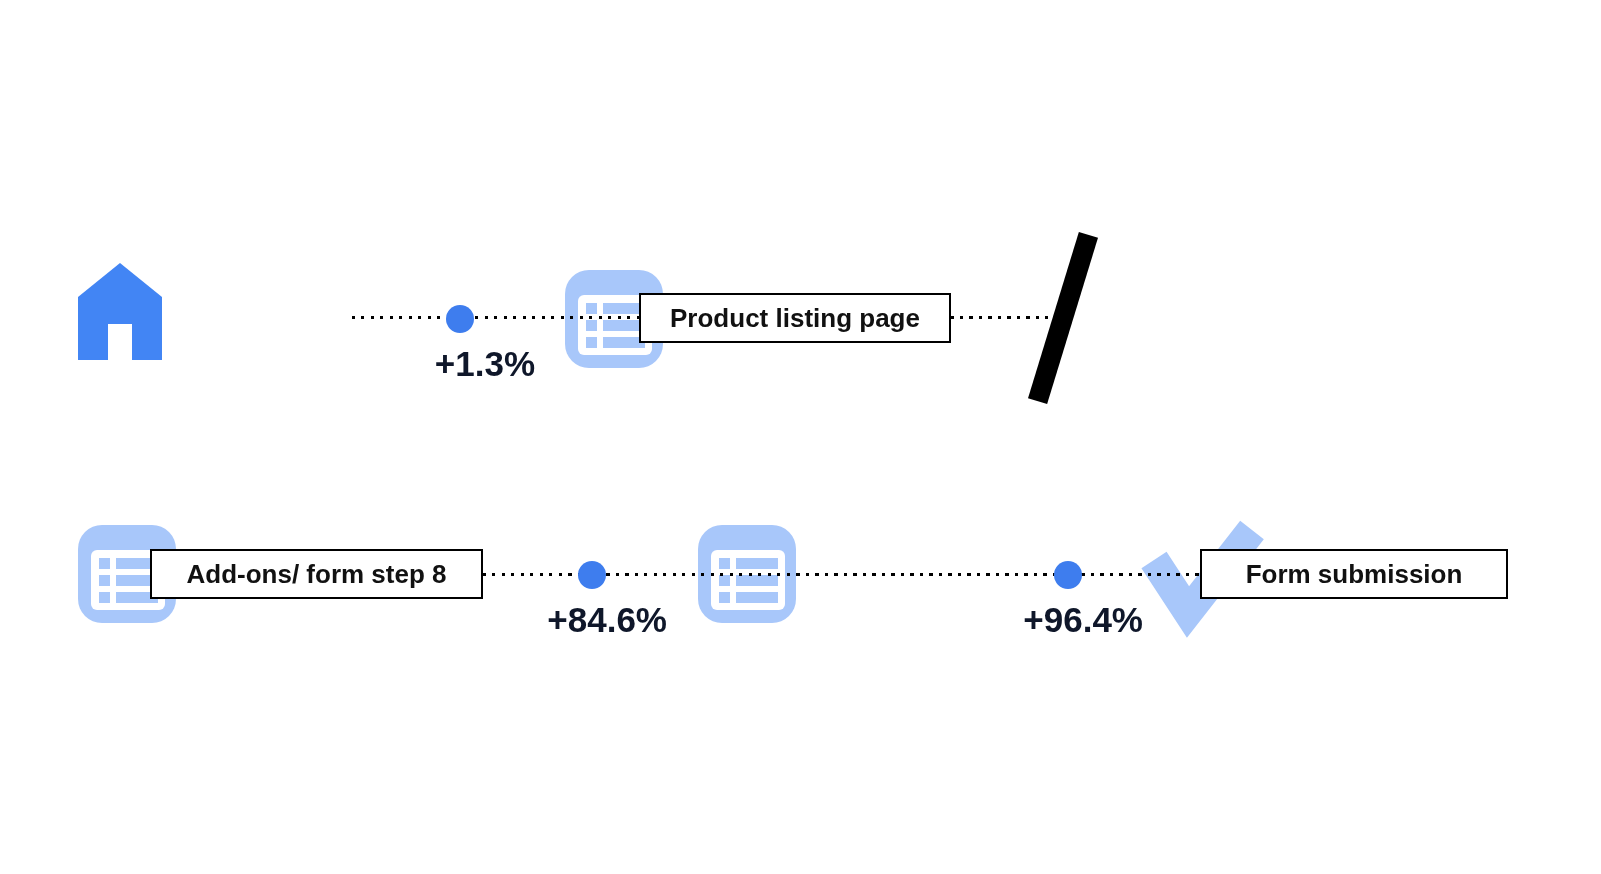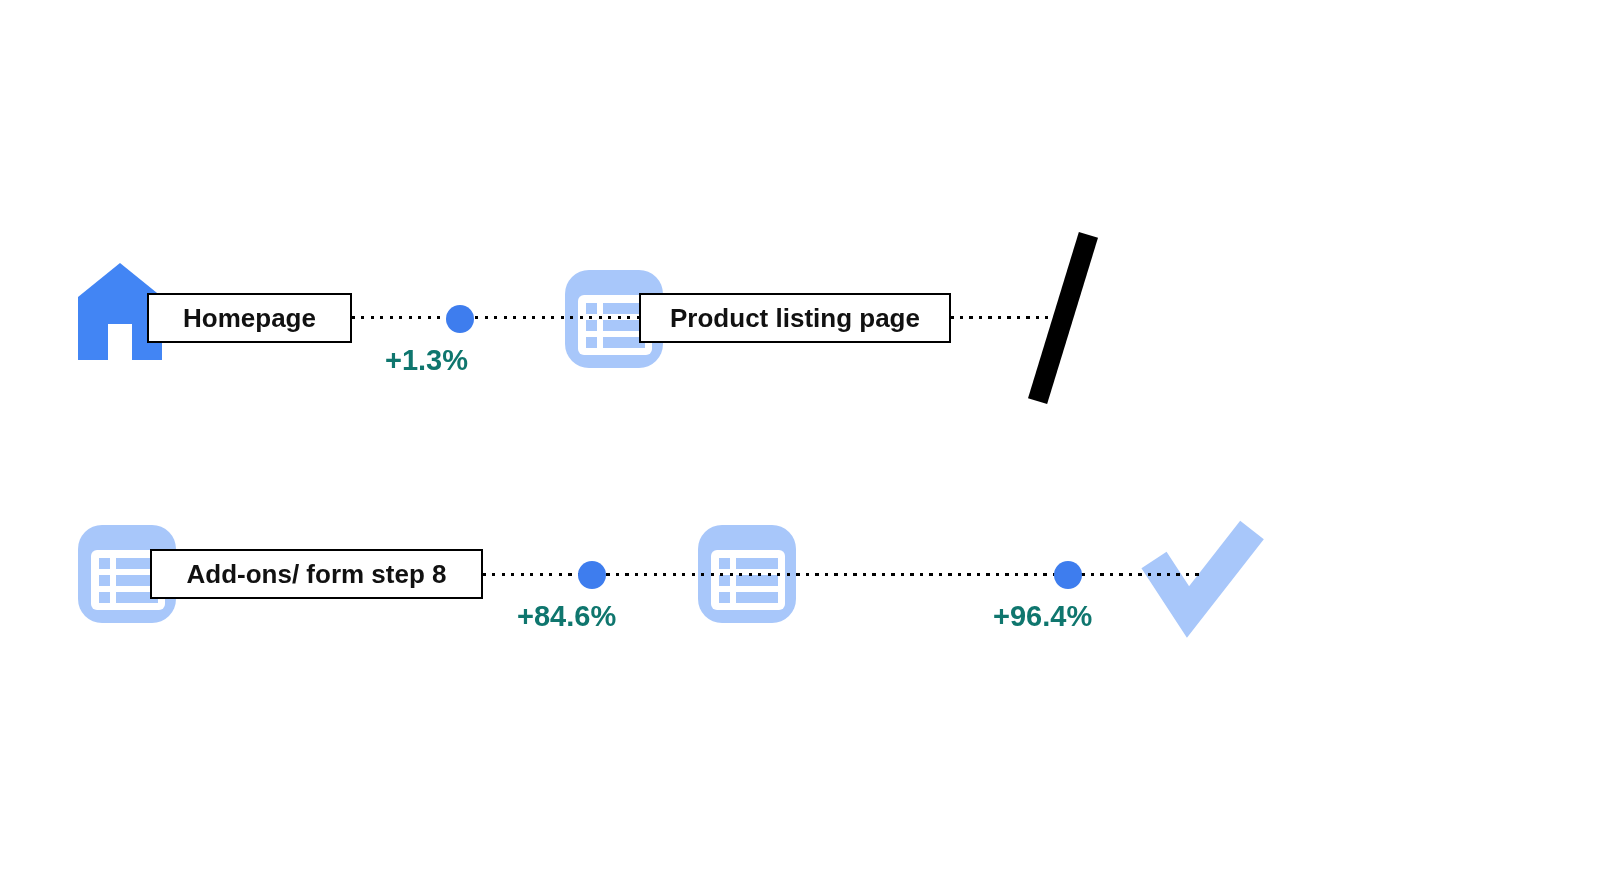--- a/index.html
+++ b/index.html
@@ -23,21 +23,21 @@
   .label-box{
     position:absolute;z-index:4;
     background:#ffffff;border:2px solid #000;
     display:flex;align-items:center;justify-content:center;
     font-weight:bold;font-size:26px;color:#111;
     white-space:nowrap;box-sizing:border-box;
   }
   .conv-dot{position:absolute;z-index:5;width:28px;height:28px;}
   .rate{
     position:absolute;z-index:5;width:150px;
-    text-align:left;font-weight:bold;font-size:29px;color:#0f766e;
+    text-align:right;font-weight:bold;font-size:35px;color:#0f172a;
   }
   svg{display:block;overflow:visible;}
 
   
   #home-icon{left:78px;top:263px;}
   #line1{left:352px;top:316px;width:696px;}
   #box-homepage{left:147px;top:293px;width:205px;height:50px;}
   #dot1{left:446px;top:305px;}
   #rate1{left:385px;top:344px;}
   #list-icon-1{left:565px;top:270px;}
@@ -77,23 +77,20 @@
       <rect x="13" y="25" width="74" height="60" rx="6" fill="#ffffff"></rect>
       <rect x="21" y="33" width="11" height="11"></rect>
         <rect x="38" y="33" width="42" height="11"></rect>
       <rect x="21" y="50" width="11" height="11"></rect>
         <rect x="38" y="50" width="42" height="11"></rect>
       <rect x="21" y="67" width="11" height="11"></rect>
         <rect x="38" y="67" width="42" height="11"></rect>
     </svg>
   </div>
 
-  <div class="label-box" id="box-homepage">
-    <span>Homepage</span>
-  </div>
 
   <div class="label-box" id="box-plp">
     <span>Product listing page</span>
   </div>
 
   <div class="conv-dot" id="dot1">
     <svg width="28" height="28" viewBox="0 0 28 28">
       <circle cx="14" cy="14" r="14" fill="#3E7DEE"></circle>
     </svg>
   </div>
@@ -133,20 +130,23 @@
     <svg width="118" height="100" viewBox="0 0 118 100">
       <polyline points="14,36 48,88 112,6" fill="none" stroke-width="30" stroke-linecap="butt" stroke-linejoin="miter" stroke="#A8C7FA"></polyline>
     </svg>
   </div>
 
   <div class="label-box" id="box-addons">
     <span>Add-ons/ form step 8</span>
   </div>
 
 
+  <div class="label-box" id="box-formsub">
+    <span>Form submission</span>
+  </div>
 
   <div class="conv-dot" id="dot2">
     <svg width="28" height="28" viewBox="0 0 28 28">
       <circle cx="14" cy="14" r="14" fill="#3E7DEE"></circle>
     </svg>
   </div>
   <div class="rate" id="rate2">+84.6%</div>
 
   <div class="conv-dot" id="dot3">
     <svg width="28" height="28" viewBox="0 0 28 28">

